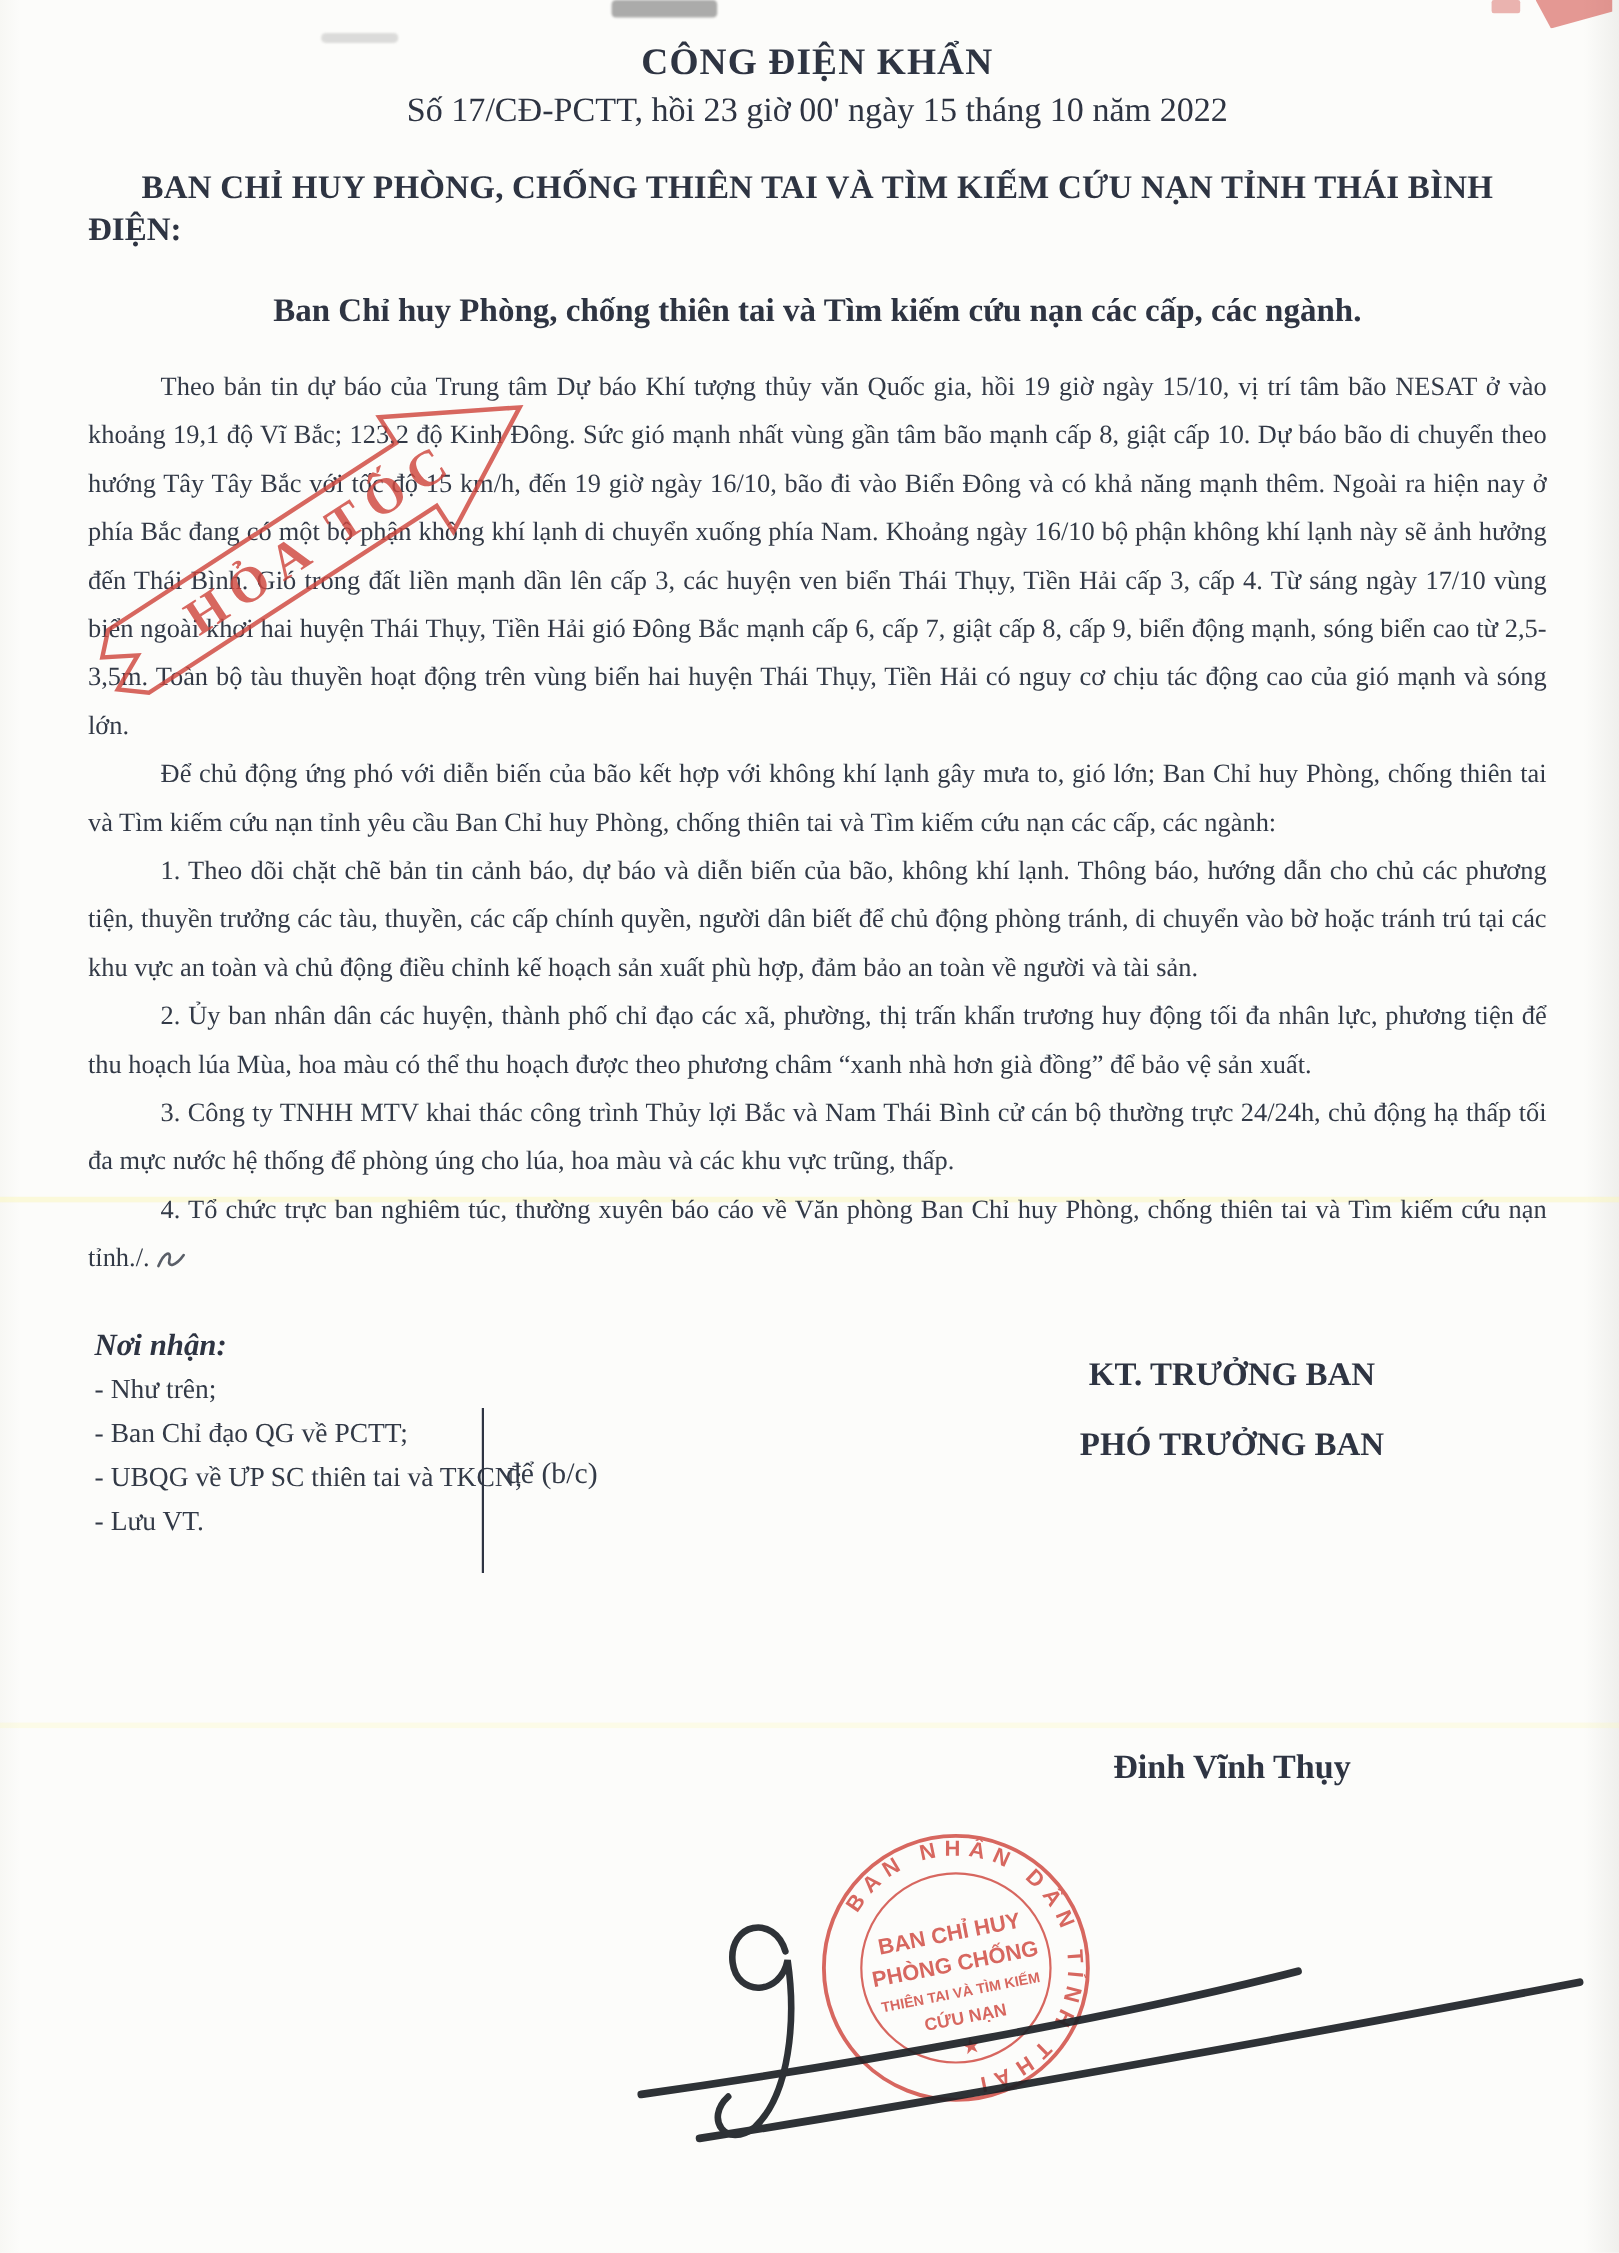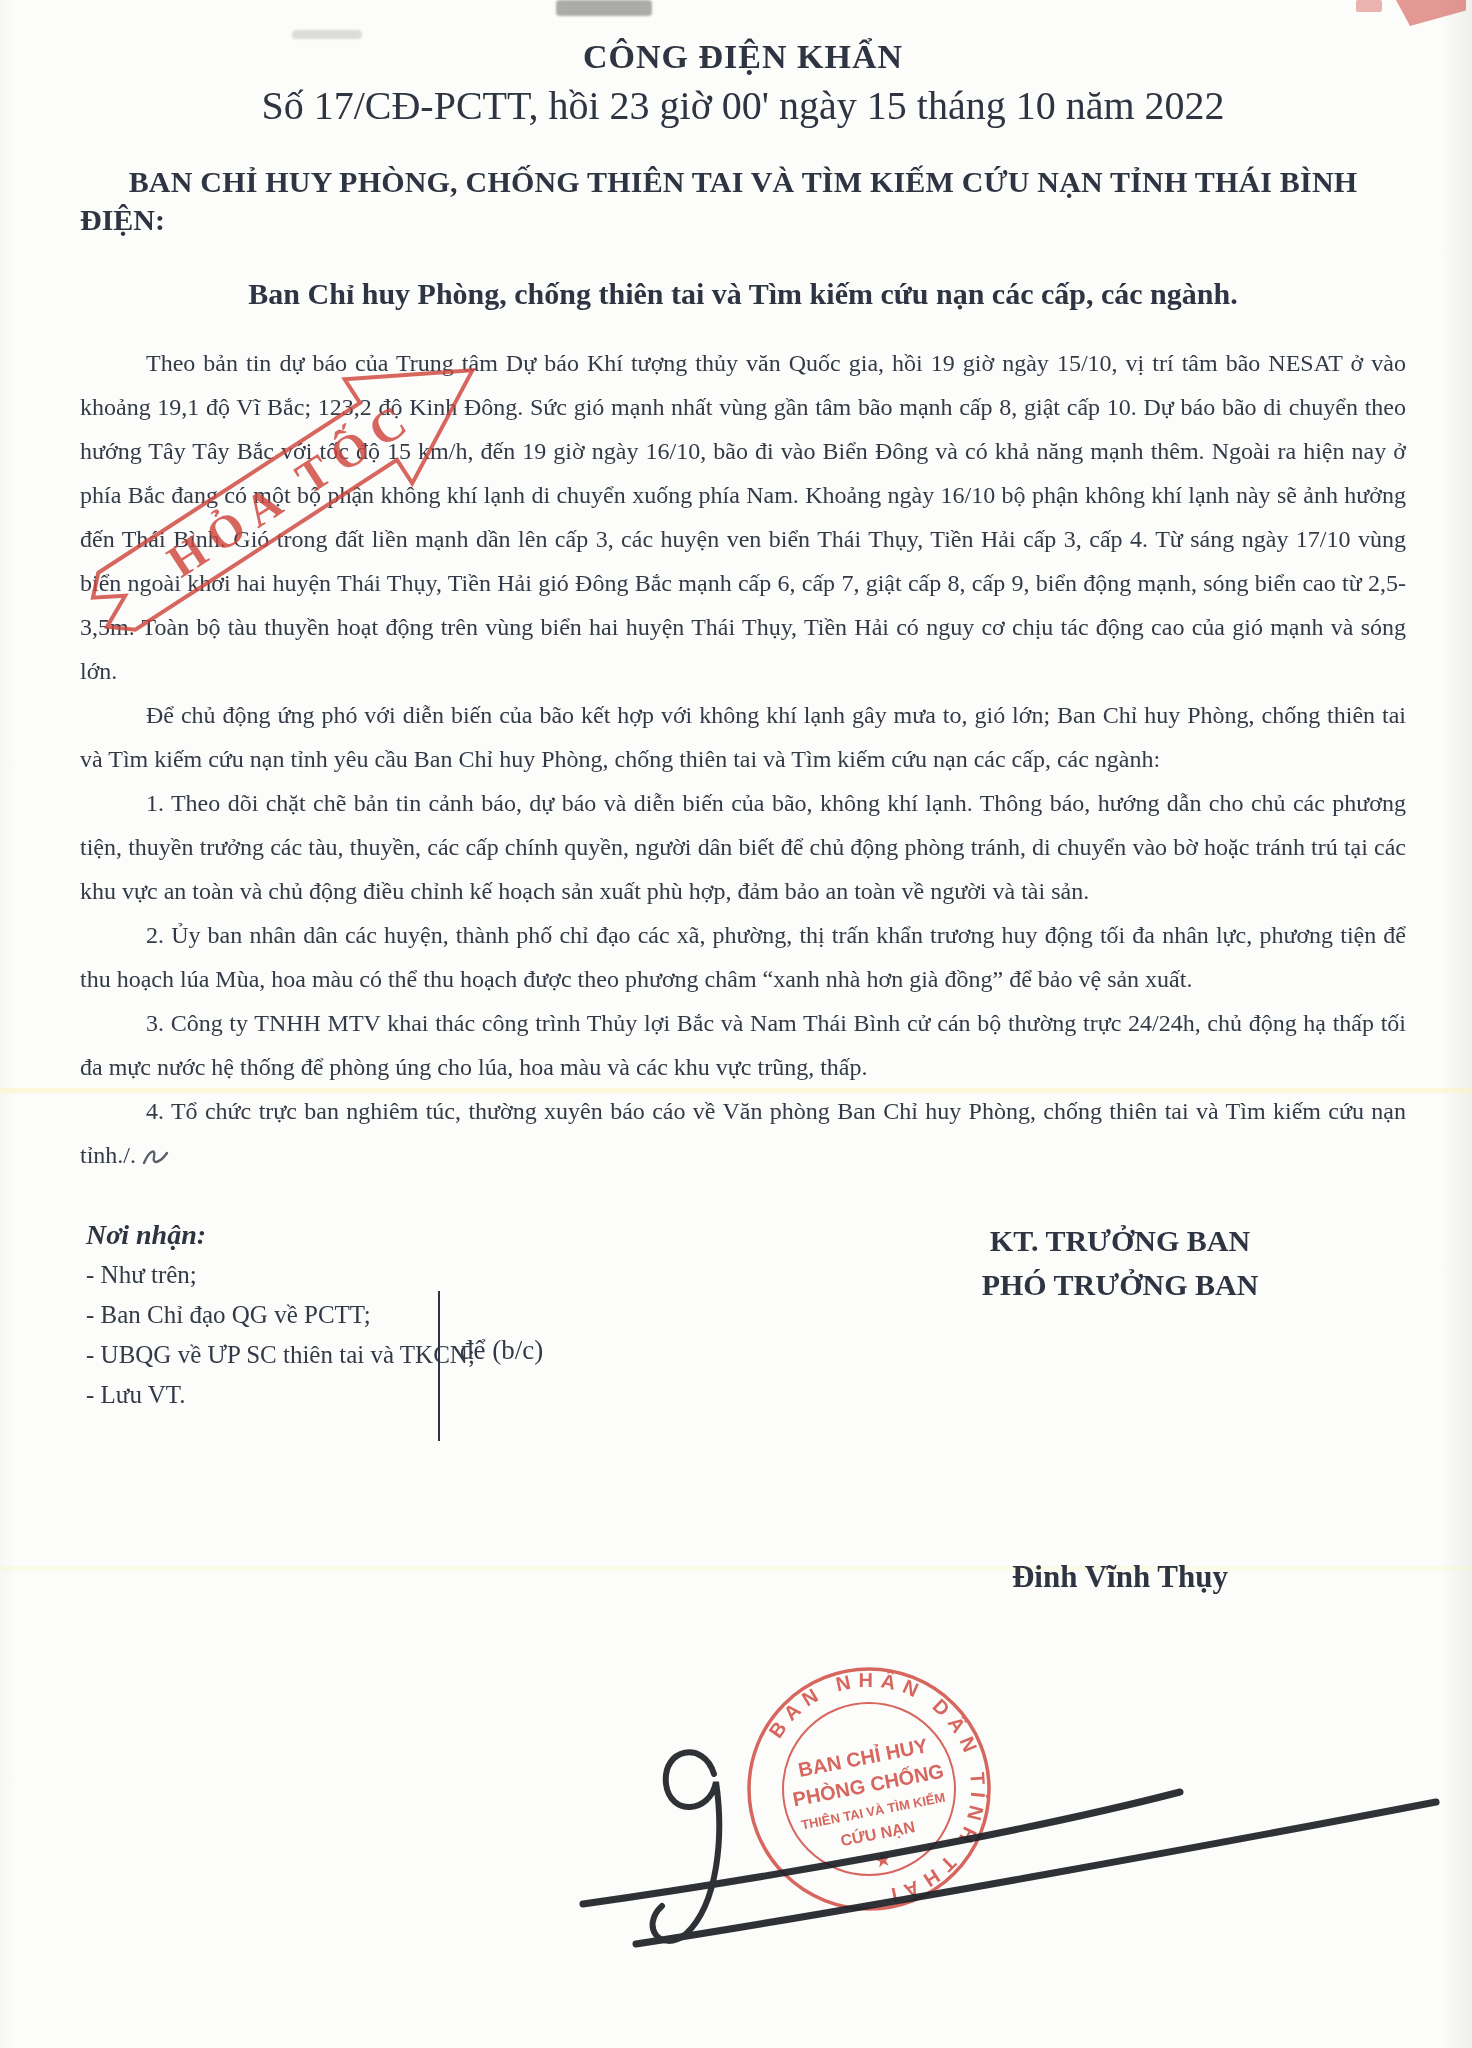--- a/index.html
+++ b/index.html
@@ -15,21 +15,21 @@
   }
   .content{
     position:relative;
     padding:38px 66px 0 80px;
   }
   .title{
     text-align:center;font-weight:bold;font-size:34px;letter-spacing:1px;
     color:#2e3442;margin:0 0 6px 0;
   }
   .subtitle{
-    text-align:center;font-size:40px;color:#2e3442;margin:0 0 36px 0;
+    text-align:center;font-size:31px;color:#2e3442;margin:0 0 36px 0;
   }
   .sender{
     text-align:center;font-weight:bold;font-size:30px;color:#2e3442;margin:0 0 4px 0;
     letter-spacing:.2px;
   }
   .dien{
     text-align:left;font-weight:bold;font-size:30px;color:#2e3442;margin:0 0 40px 0;
   }
   .recipient{
     text-align:center;font-weight:bold;font-size:30px;color:#2e3442;margin:0 0 30px 0;
@@ -54,21 +54,21 @@
   .bc-divider{
     position:absolute;left:352px;top:72px;width:2px;height:150px;background:#2e3442;
   }
   .bc-note{
     position:absolute;left:374px;top:116px;font-size:27px;color:#333a47;white-space:nowrap;
   }
   .signblock{
     position:absolute;left:760px;top:0;width:560px;text-align:center;
   }
   .sign-pos{
-    font-weight:bold;font-size:30px;color:#2e3442;line-height:44px;white-space:nowrap;
+    font-weight:bold;font-size:30px;color:#2e3442;line-height:44px;white-space:nowrap;margin-top:20px;
   }
   .sign-name{
     font-weight:bold;font-size:31px;color:#2e3442;margin-top:252px;white-space:nowrap;
   }
   .hoatoc{position:absolute;left:34px;top:258px;width:580px;height:400px;pointer-events:none;}
   .round-stamp{position:absolute;left:732px;top:1652px;width:274px;height:274px;}
   .signature{position:absolute;left:538px;top:1696px;width:930px;height:310px;}
   .penmark{display:inline-block;vertical-align:-6px;margin-left:4px;}
   .artifact{position:absolute;pointer-events:none;}
   .scanline{position:absolute;left:0;width:100%;height:5px;background:rgba(250,246,180,.45);pointer-events:none;}

